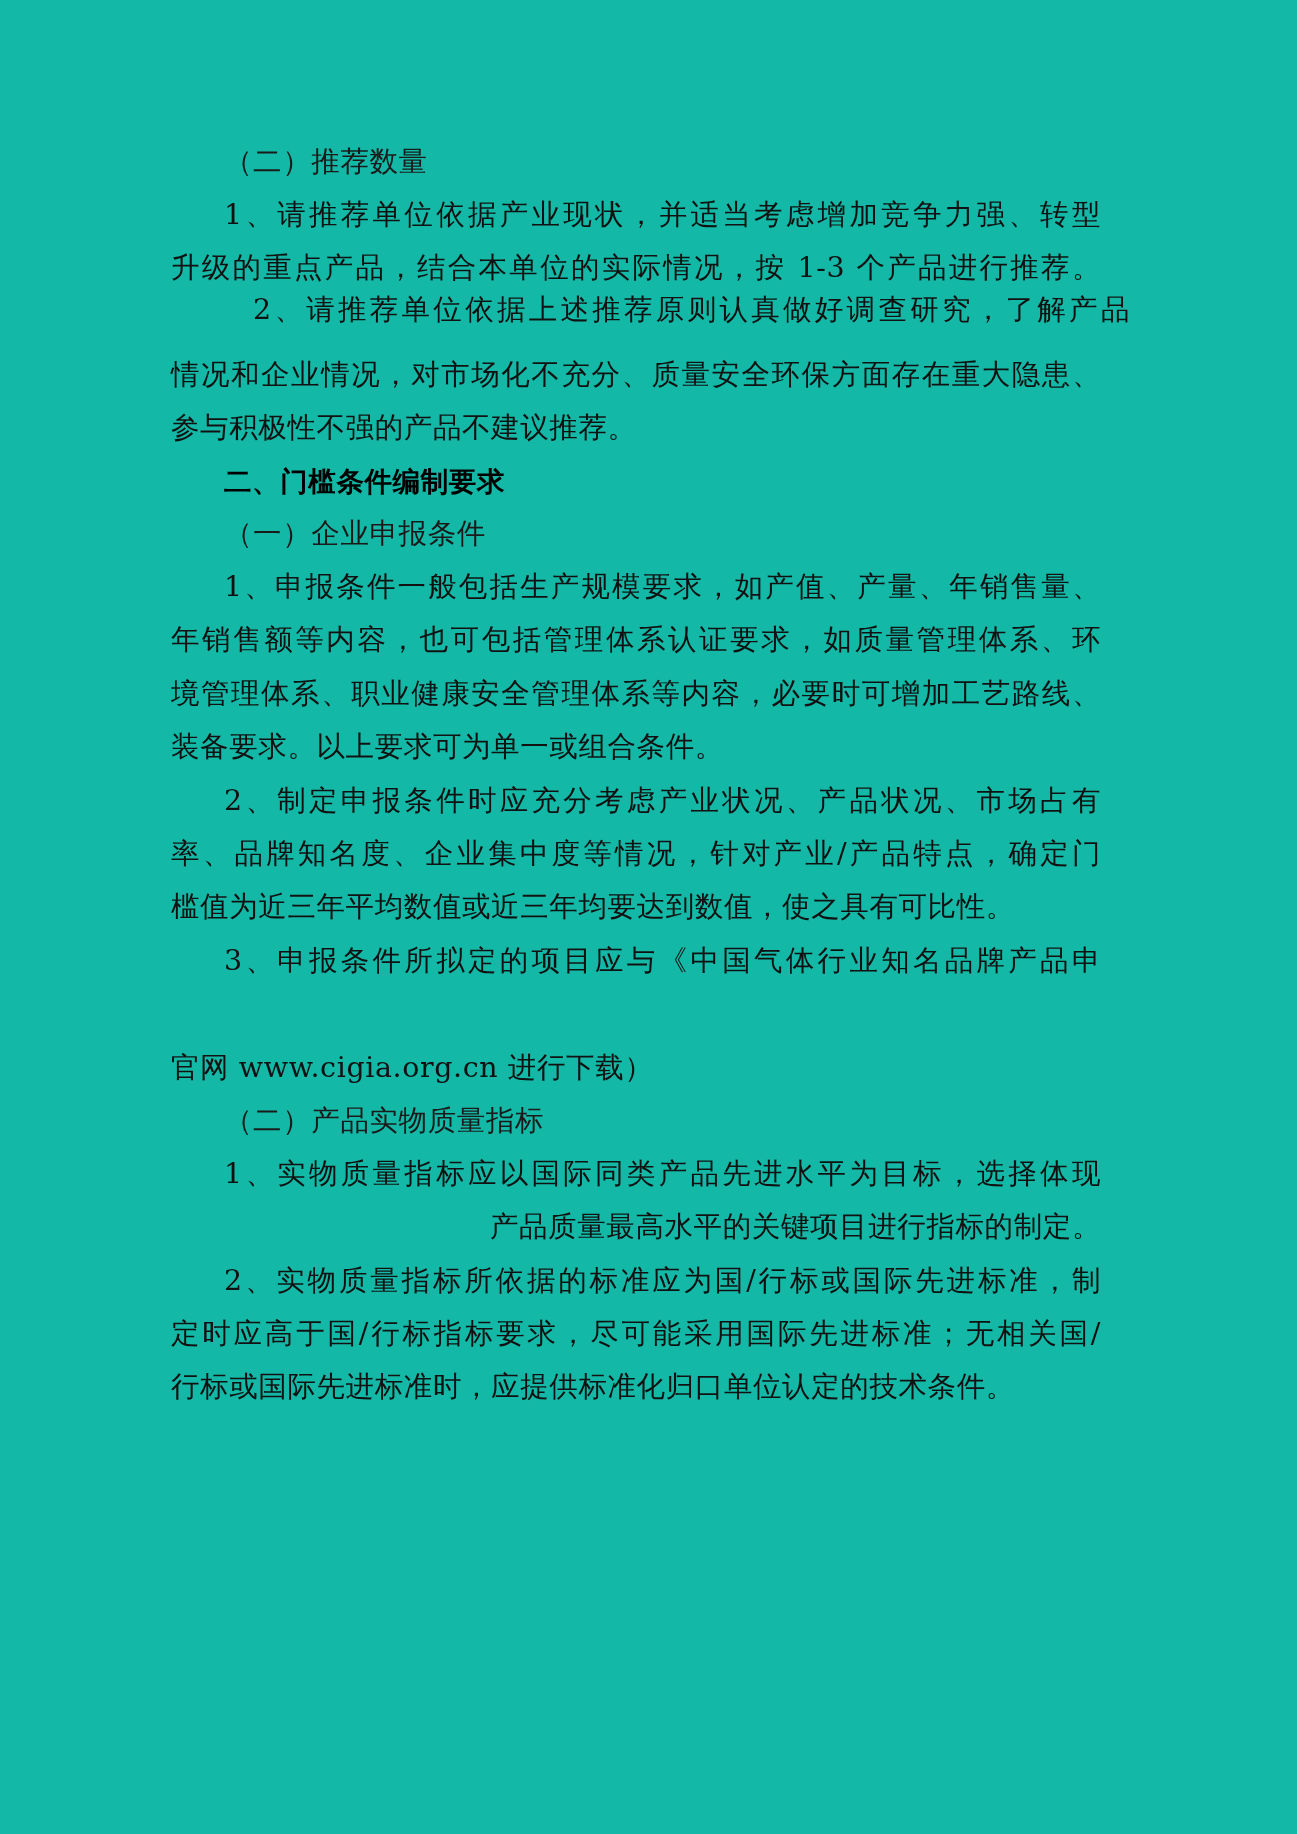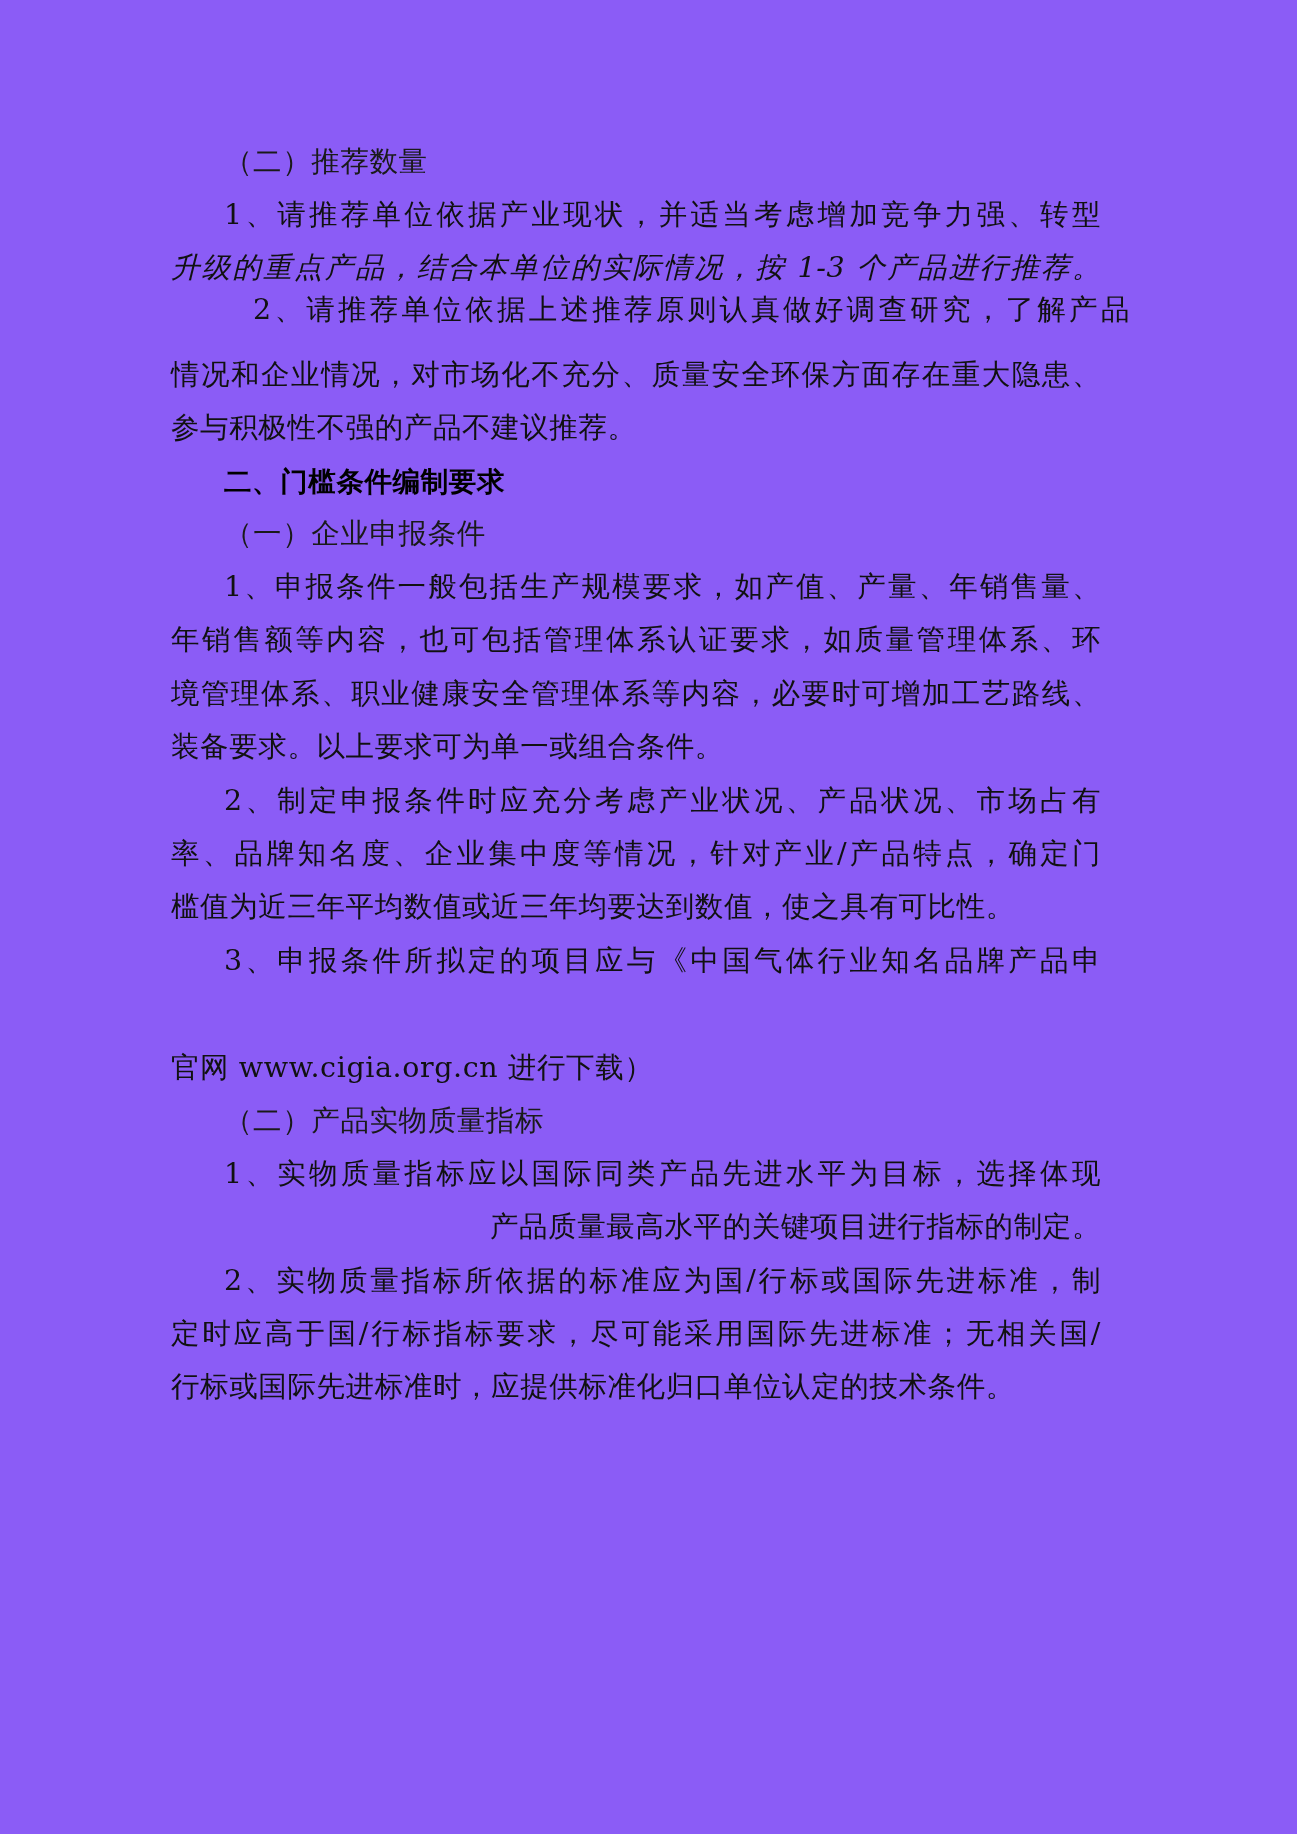--- a/index.html
+++ b/index.html
@@ -14,21 +14,21 @@
       overflow: hidden;
       font-family: "DejaVu Serif", "Liberation Serif", serif;
       color: #000000;
     }
     .page {
       position: absolute;
       left: 0;
       top: 0;
       width: 1297px;
       height: 1834px;
-      background: #8b5cf6;
+      background: #14b8a6;
     }
     .line {
       position: absolute;
       left: 171px;
       width: 930px;
       height: 40px;
       line-height: 40px;
       font-size: 28.5px;
       white-space: nowrap;
       letter-spacing: 0.6px;
@@ -46,21 +46,21 @@
       color: #000000;
     }
     .line.sub { color: #1a1a1a; }
   </style>
 </head>
 <body>
 
 <div class="page">
   <div class="line indent sub" style="top:142px;">（二）推荐数量</div>
   <div class="line indent justify" style="top:195px;">1、请推荐单位依据产业现状，并适当考虑增加竞争力强、转型</div>
-  <div class="line justify" style="top:248px;font-style:italic;">升级的重点产品，结合本单位的实际情况，按 1-3 个产品进行推荐。</div>
+  <div class="line justify" style="top:248px;">升级的重点产品，结合本单位的实际情况，按 1-3 个产品进行推荐。</div>
   <div class="line indent justify" style="top:290px;margin-left:29px;">2、请推荐单位依据上述推荐原则认真做好调查研究，了解产品</div>
   <div class="line justify" style="top:355px;">情况和企业情况，对市场化不充分、质量安全环保方面存在重大隐患、</div>
   <div class="line" style="top:408px;">参与积极性不强的产品不建议推荐。</div>
   <div class="line indent bold" style="top:461px;">二、门槛条件编制要求</div>
   <div class="line indent sub" style="top:514px;">（一）企业申报条件</div>
   <div class="line indent justify" style="top:567px;">1、申报条件一般包括生产规模要求，如产值、产量、年销售量、</div>
   <div class="line justify" style="top:674px;">境管理体系、职业健康安全管理体系等内容，必要时可增加工艺路线、</div>
   <div class="line justify" style="top:620px;">年销售额等内容，也可包括管理体系认证要求，如质量管理体系、环</div>
   <div class="line" style="top:727px;">装备要求。以上要求可为单一或组合条件。</div>
   <div class="line indent justify" style="top:781px;">2、制定申报条件时应充分考虑产业状况、产品状况、市场占有</div>

